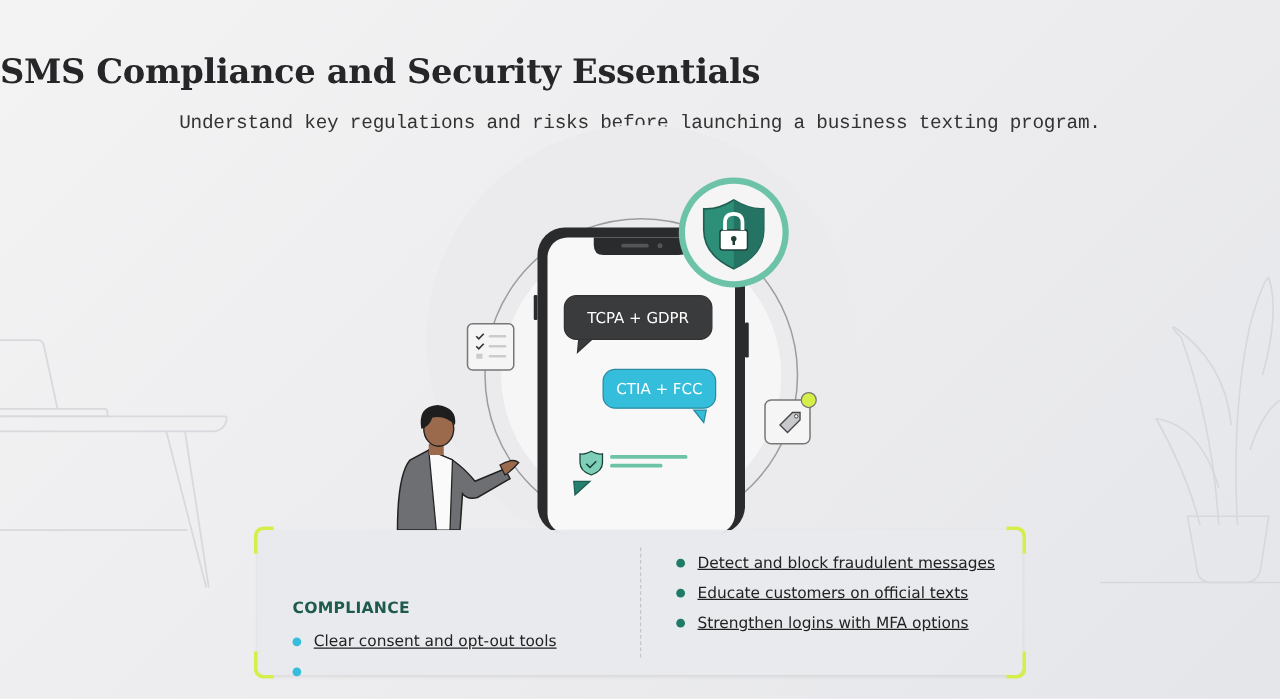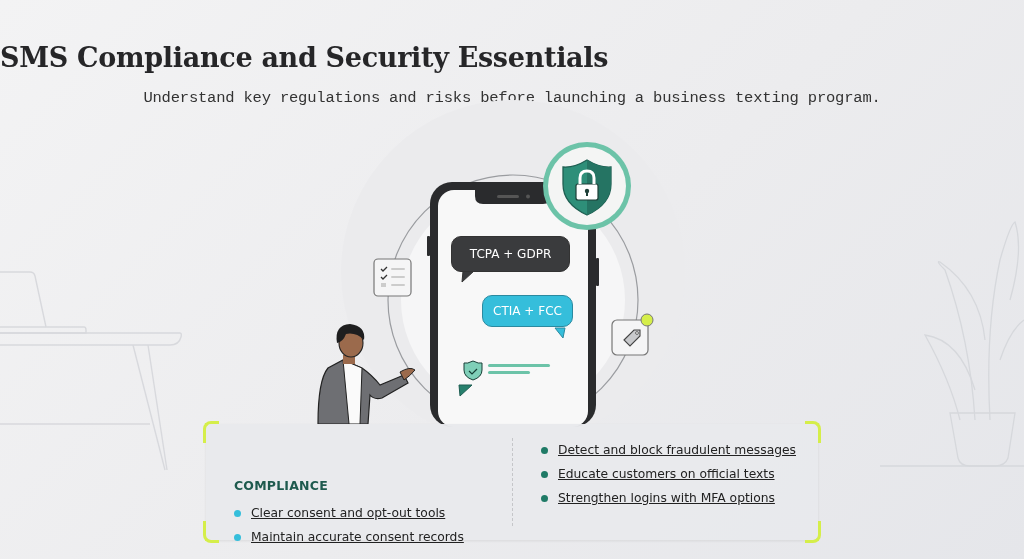--- a/index.html
+++ b/index.html
@@ -147,21 +147,20 @@
 
   <div class="col col-left">
     <div class="col-head">COMPLIANCE</div>
     <ul>
       <li>
           <span class="dot" style="background:#35bedb"></span>
           <span>Clear consent and opt-out tools</span>
         </li>
       <li>
           <span class="dot" style="background:#35bedb"></span>
-          <span>Maintain accurate consent records</span>
         </li>
     </ul>
   </div>
 
   <div class="divider"></div>
 
   <div class="col col-right">
     <ul>
       <li>
           <span class="dot" style="background:#1f7a66"></span>

